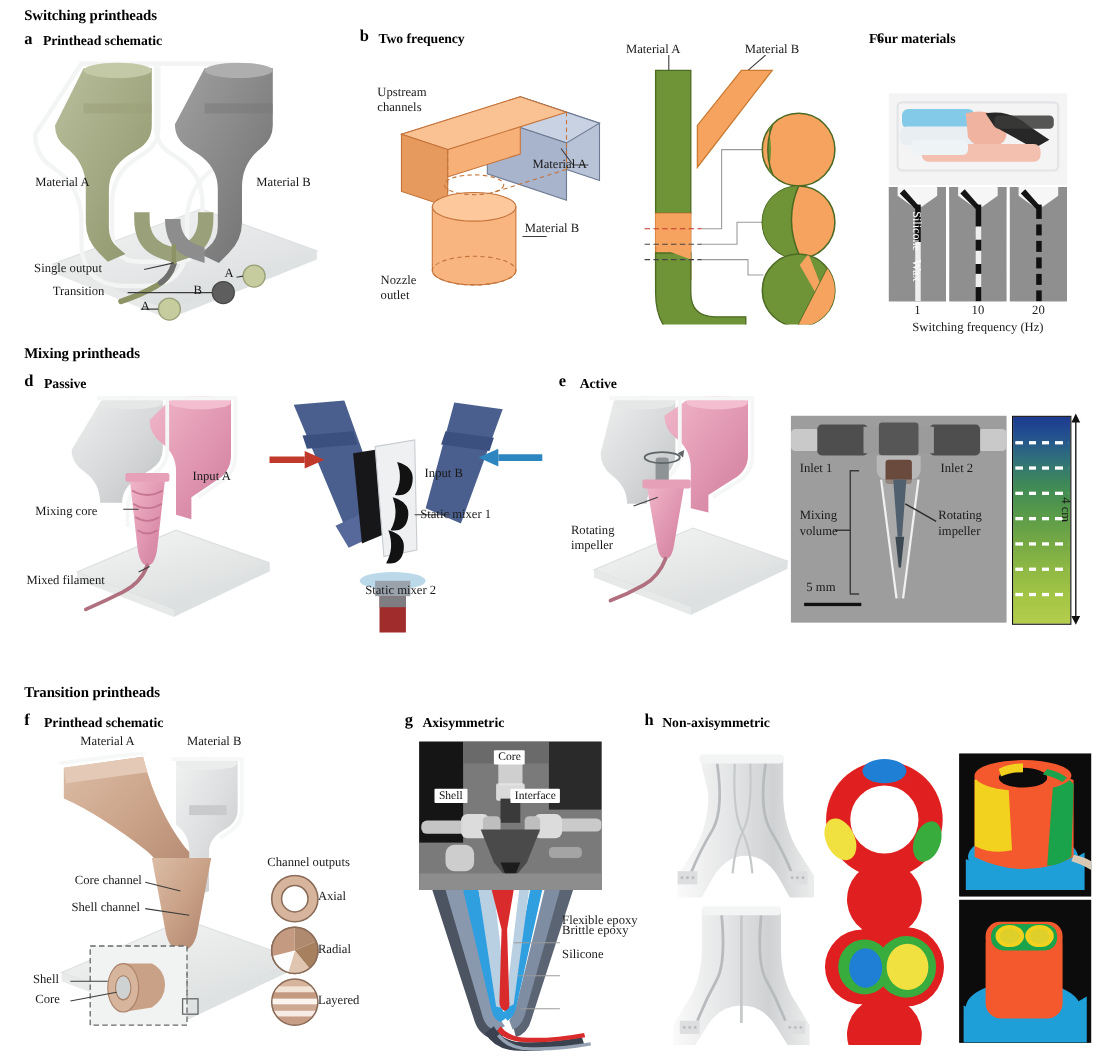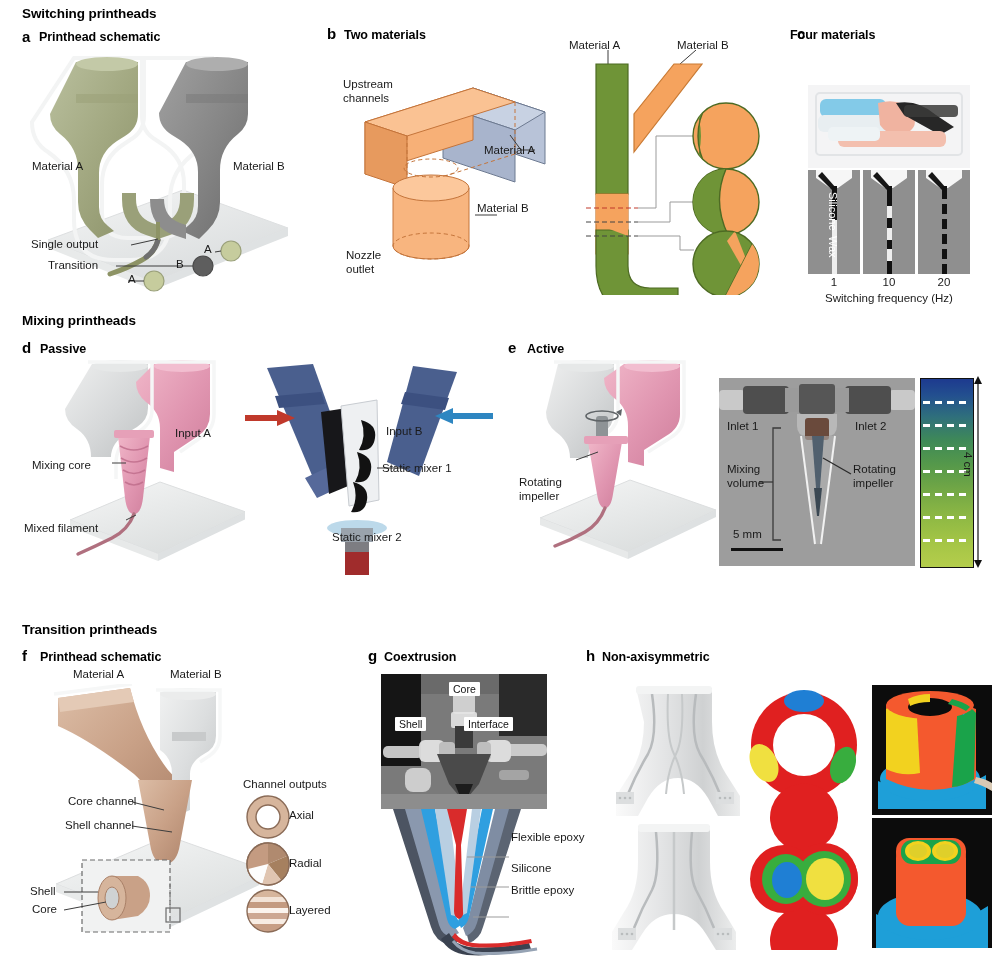--- a/index.html
+++ b/index.html
@@ -1,21 +1,21 @@
 <!DOCTYPE html>
 <html><head>
 <meta charset="utf-8">
 <style>
   html,body{margin:0;padding:0;background:#fff;}
   body{
     width:1000px;height:966px;position:relative;
     font-family:"Liberation Sans","DejaVu Sans",sans-serif;
     color:#1a1a1a;-webkit-font-smoothing:antialiased;
   }
-  .fig{position:absolute;inset:0;}
+  .fig{position:absolute;inset:0;font-family:Liberation Serif, serif;}
   .abs{position:absolute;}
 
   
   .section-title{
     font-size:13.5px;font-weight:bold;letter-spacing:-0.1px;color:#000;
   }
   .panel-letter{
     font-size:15px;font-weight:bold;color:#000;
   }
   .panel-title{
@@ -117,21 +117,21 @@
 
   <div class="abs lbl" style="left:32px;top:160px;">Material A</div>
   <div class="abs lbl" style="left:233px;top:160px;">Material B</div>
   <div class="abs lbl" style="left:31px;top:238px;">Single output</div>
   <div class="abs lbl" style="left:48px;top:259px;">Transition</div>
   <div class="abs lbl" style="left:204px;top:243px;">A</div>
   <div class="abs lbl" style="left:176px;top:258px;">B</div>
   <div class="abs lbl" style="left:128px;top:273px;">A</div>
 
   <div class="abs panel-letter" style="left:327px;top:25px;">b</div>
-  <div class="abs panel-title" style="left:344px;top:28px;">Two materials</div>
+  <div class="abs panel-title" style="left:344px;top:28px;">Two frequency</div>
 
   <svg class="abs" style="left:325px;top:50px;" width="270" height="240">
 
     <polygon points="148,38 220,62 220,114 148,90" fill="#b8c3d8" stroke="#6d7a91" stroke-width="1"></polygon>
     <polygon points="148,38 220,62 190,80 118,56" fill="#c8d2e3" stroke="#6d7a91" stroke-width="1"></polygon>
     <polygon points="118,56 190,80 190,132 118,108" fill="#a8b4cc" stroke="#6d7a91" stroke-width="1"></polygon>
 
     <polygon points="40,72 148,38 148,90 40,124" fill="#f7b077" stroke="#c4743a" stroke-width="1"></polygon>
     <polygon points="40,72 148,38 190,52 82,86" fill="#fac293" stroke="#c4743a" stroke-width="1"></polygon>
     <polygon points="40,72 82,86 82,138 40,124" fill="#e79a5e" stroke="#c4743a" stroke-width="1"></polygon>
@@ -559,21 +559,21 @@
       </g>
       <circle cx="25" cy="116" r="21" fill="none" stroke="#8a6b57" stroke-width="1.4"></circle>
     </g>
   </svg>
 
   <div class="abs lbl" style="left:289px;top:809px;">Axial</div>
   <div class="abs lbl" style="left:289px;top:857px;">Radial</div>
   <div class="abs lbl" style="left:289px;top:904px;">Layered</div>
 
   <div class="abs panel-letter" style="left:368px;top:647px;">g</div>
-  <div class="abs panel-title" style="left:384px;top:650px;">Coextrusion</div>
+  <div class="abs panel-title" style="left:384px;top:650px;">Axisymmetric</div>
 
   <div class="photoG" style="left:381px;top:674px;width:166px;height:135px;">
     <svg width="166" height="135">
       <rect width="166" height="135" fill="#7a7a7a"></rect>
       <rect x="0" y="0" width="40" height="92" fill="#151515"></rect>
       <rect x="118" y="0" width="48" height="62" fill="#2a2a2a"></rect>
       <rect x="40" y="0" width="78" height="20" fill="#6a6a6a"></rect>
 
       <rect x="72" y="10" width="22" height="30" rx="3" fill="#d8d8d8" opacity="0.9"></rect>
       <rect x="70" y="38" width="26" height="16" rx="2" fill="#e4e4e4" opacity="0.9"></rect>
@@ -623,21 +623,21 @@
     <path d="M74,124 q6,8 18,10 q26,2 58,-4 l1,4 q-34,6 -60,4 q-14,-2 -20,-10 z" fill="#d92b2b"></path>
     <path d="M72,132 q8,10 22,12 q28,2 62,-4" fill="none" stroke="#96a3b4" stroke-width="3"></path>
 
     <line x1="86" y1="48" x2="128" y2="48" stroke="#9b9b9b" stroke-width="1"></line>
     <line x1="90" y1="78" x2="128" y2="78" stroke="#9b9b9b" stroke-width="1"></line>
     <line x1="92" y1="108" x2="128" y2="108" stroke="#9b9b9b" stroke-width="1"></line>
   </svg>
 
   <div class="abs lbl" style="left:511px;top:831px;">Flexible epoxy</div>
   <div class="abs lbl" style="left:511px;top:862px;">Silicone</div>
-  <div class="abs lbl" style="left:511px;top:884px;">Brittle epoxy</div>
+  <div class="abs lbl" style="left:511px;top:840px;">Brittle epoxy</div>
 
   <div class="abs panel-letter" style="left:586px;top:647px;">h</div>
   <div class="abs panel-title" style="left:602px;top:650px;text-align:right;">Non-axisymmetric</div>
 
   <svg class="abs" style="left:598px;top:680px;" width="160" height="270">
     <defs>
       <linearGradient id="gCad" x1="0" y1="0" x2="1" y2="0">
         <stop offset="0" stop-color="#fafafa"></stop>
           <stop offset="0.4" stop-color="#e3e4e5"></stop>
         <stop offset="0.7" stop-color="#cfd1d2"></stop>

